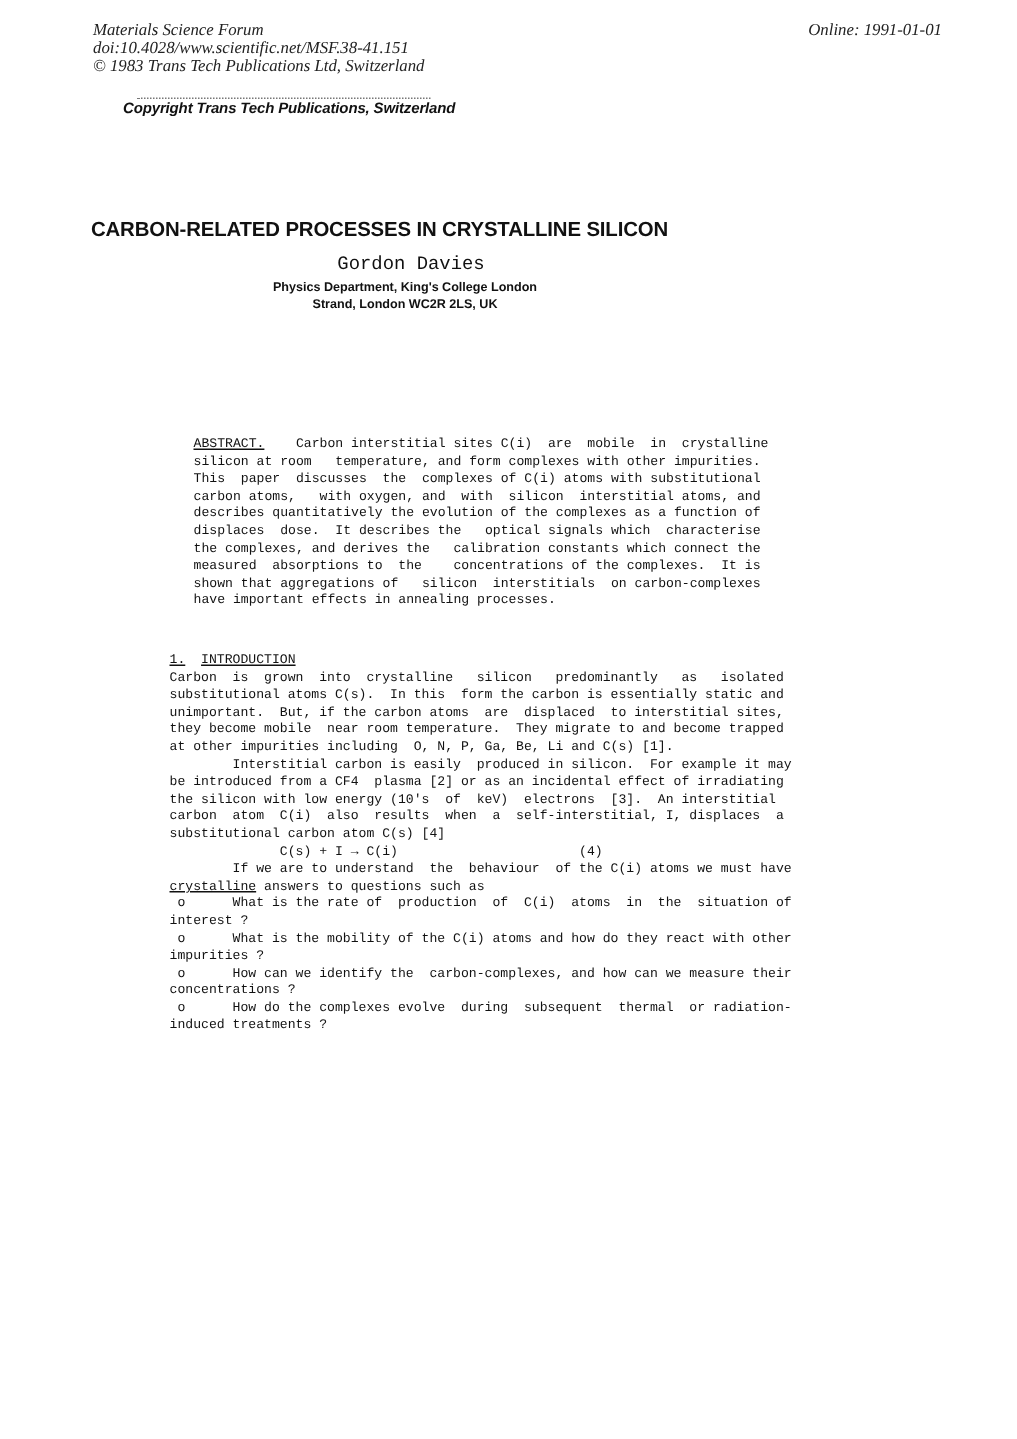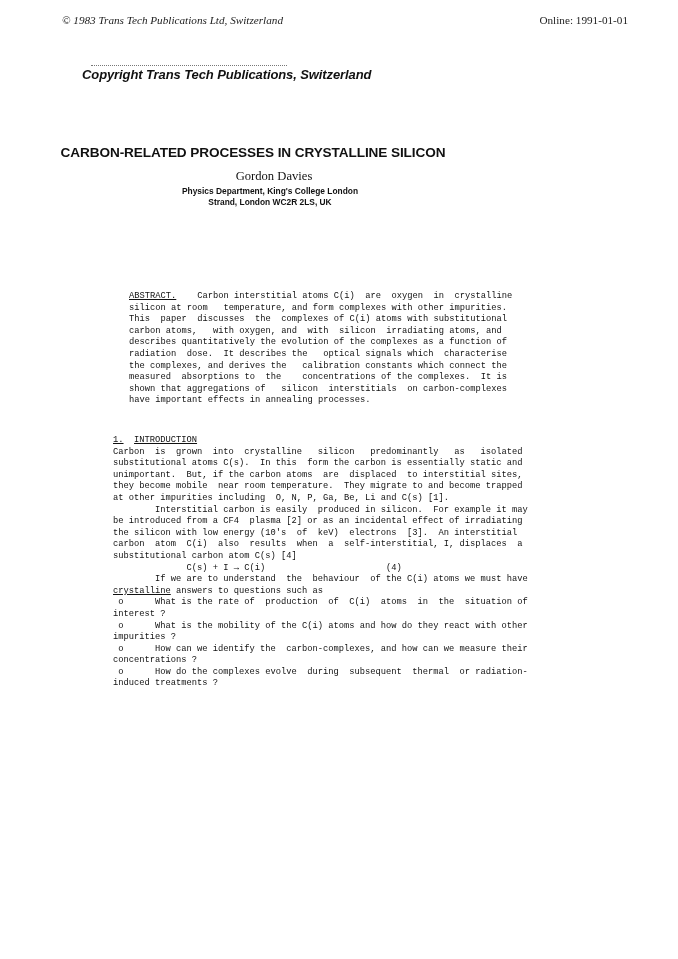--- a/index.html
+++ b/index.html
@@ -1,52 +1,54 @@
 <!DOCTYPE html>
 <html><head>
   <meta charset="utf-8">
   <style>
     html, body { margin: 0; padding: 0; background: #ffffff; }
     body { width: 678px; height: 959px; position: relative; overflow: hidden; color: #111; }
     .meta { position: absolute; left: 62px; top: 14px; font-family: "Liberation Serif", serif; font-style: italic; font-size: 11.2px; line-height: 12.2px; color: #222; }
     .meta div { white-space: nowrap; }
-    .online { position: absolute; right: 50px; top: 14px; font-family: "Liberation Serif", serif; font-size: 11.2px; color: #222; white-space: nowrap; }
+    .online { position: absolute; right: 50px; top: 14px; font-family: "Liberation Serif", serif; font-style: italic; font-size: 11.2px; color: #222; white-space: nowrap; }
     .dotline { position: absolute; left: 91px; top: 65px; width: 196px; border-top: 1px dotted #777; }
-    .copyright { position: absolute; left: 82px; top: 67px; font-family: "Liberation Sans", sans-serif; font-style: italic; font-weight: bold; font-size: 13px; letter-spacing: -0.1px; color: #111; white-space: nowrap; }
+    .copyright { position: absolute; left: 82px; top: 67px; font-family: "Liberation Sans", sans-serif; font-style: italic; font-weight: bold; font-size: 10px; letter-spacing: -0.1px; color: #111; white-space: nowrap; }
     .title { position: absolute; left: 0; width: 556px; top: 145px; text-align: center; font-family: "Liberation Sans", sans-serif; font-weight: bold; font-size: 13.6px; letter-spacing: -0.1px; padding-right: 50px; box-sizing: border-box; }
-    .author { position: absolute; left: 0; width: 548px; top: 169px; text-align: center; font-family: Liberation Serif, serif; font-size: 12.6px; }
+    .author { position: absolute; left: 0; width: 548px; top: 169px; text-align: center; font-family: Liberation Mono, monospace; font-size: 12.6px; }
     .affil { position: absolute; left: 0; width: 560px; text-align: center; font-family: "Liberation Sans", sans-serif; font-weight: bold; font-size: 8.4px; padding-right: 20px; box-sizing: border-box; }
     .affil1 { top: 186px; }
     .affil2 { top: 197px; }
     .mono { font-family: "Liberation Mono", monospace; font-size: 8.75px; line-height: 11.6px; white-space: pre; color: #111; }
     .abstract { position: absolute; left: 129px; top: 291px; }
     .intro { position: absolute; left: 113px; top: 435px; }
     .u { text-decoration: underline; }
   </style>
 </head>
 <body>
 
 <div class="meta">
+  <div>Materials Science Forum</div>
+  <div>doi:10.4028/www.scientific.net/MSF.38-41.151</div>
   <div>© 1983 Trans Tech Publications Ltd, Switzerland</div>
 </div>
 <div class="online">Online: 1991-01-01</div>
 <div class="dotline"></div>
 <div class="copyright">Copyright Trans Tech Publications, Switzerland</div>
 
 <div class="title">CARBON-RELATED PROCESSES IN CRYSTALLINE SILICON</div>
 <div class="author">Gordon Davies</div>
 <div class="affil affil1">Physics Department, King's College London</div>
 <div class="affil affil2">Strand, London WC2R 2LS, UK</div>
 
-<div class="abstract mono"><span class="u">ABSTRACT.</span><span>    Carbon interstitial atoms C(i)  are  oxygen  in  crystalline</span>
+<div class="abstract mono"><span class="u">ABSTRACT.</span><span>    Carbon interstitial sites C(i)  are  mobile  in  crystalline</span>
 <span>silicon at room   temperature, and form complexes with other impurities.</span>
 <span>This  paper  discusses  the  complexes of C(i) atoms with substitutional</span>
-<span>carbon atoms,   with oxygen, and  with  silicon  irradiating atoms, and</span>
+<span>carbon atoms,   with oxygen, and  with  silicon  interstitial atoms, and</span>
 <span>describes quantitatively the evolution of the complexes as a function of</span>
-<span>radiation  dose.  It describes the   optical signals which  characterise</span>
+<span>displaces  dose.  It describes the   optical signals which  characterise</span>
 <span>the complexes, and derives the   calibration constants which connect the</span>
 <span>measured  absorptions to  the    concentrations of the complexes.  It is</span>
 <span>shown that aggregations of   silicon  interstitials  on carbon-complexes</span>
 <span>have important effects in annealing processes.</span></div>
 
 <div class="intro mono"><span class="u">1.</span>  <span class="u">INTRODUCTION</span>
 <span>Carbon  is  grown  into  crystalline   silicon   predominantly   as   isolated</span>
 <span>substitutional atoms C(s).  In this  form the carbon is essentially static and</span>
 <span>unimportant.  But, if the carbon atoms  are  displaced  to interstitial sites,</span>
 <span>they become mobile  near room temperature.  They migrate to and become trapped</span>

